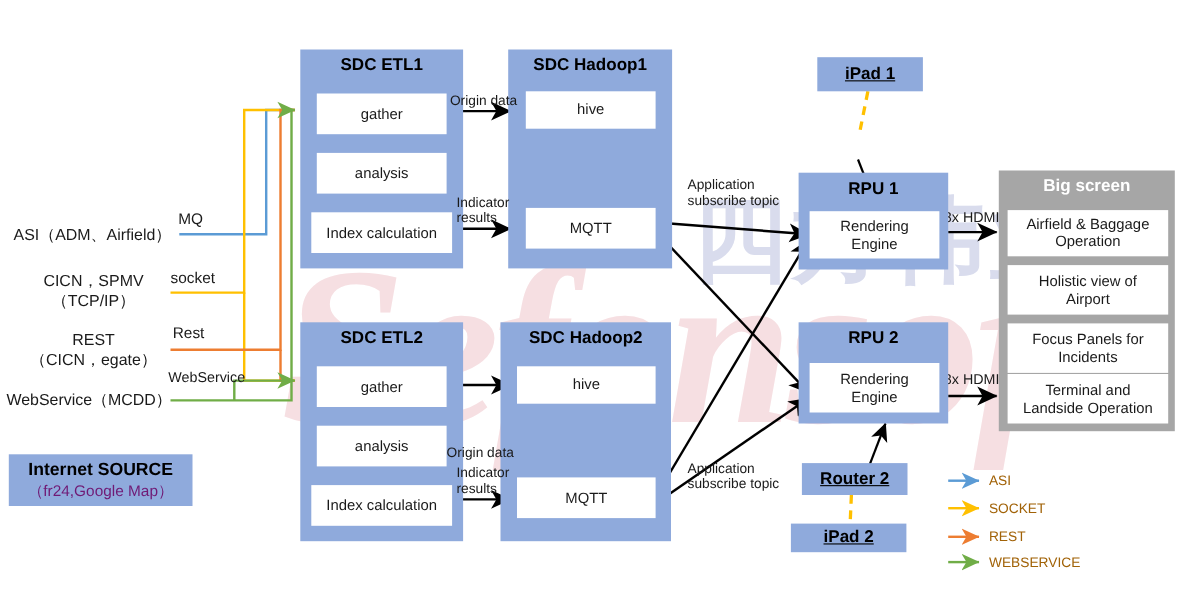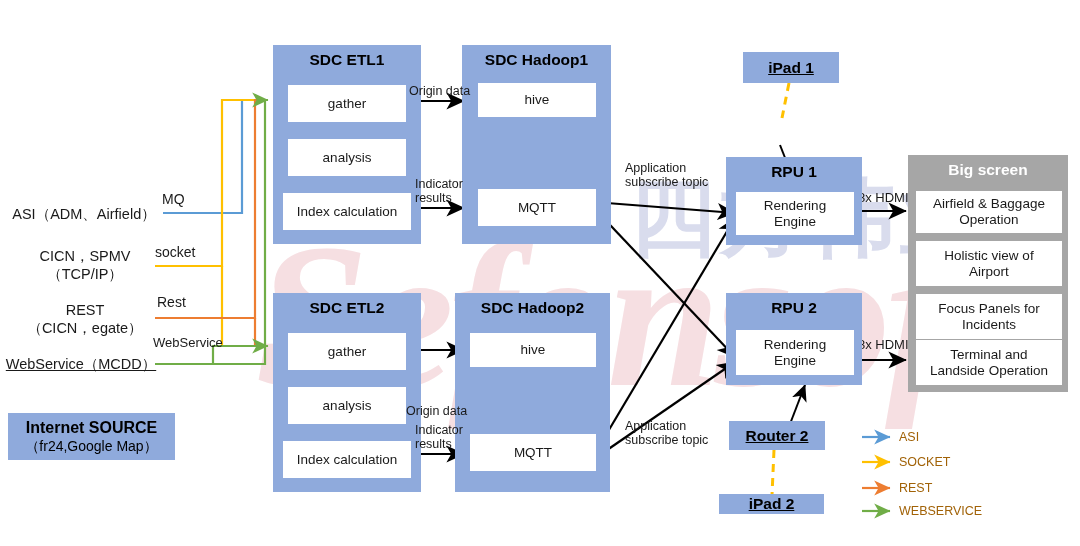--- a/index.html
+++ b/index.html
@@ -28,21 +28,21 @@
       color:#1a1a1a;padding:2px 4px;box-sizing:border-box;}
   .chip{position:absolute;background:#8FAADC;display:flex;align-items:center;
       justify-content:center;font-weight:700;font-size:15.5px;color:#000;text-decoration:underline;}
 
   
   .src{position:absolute;text-align:center;font-size:14.5px;color:#1a1a1a;
       line-height:1.25;white-space:nowrap;}
   .srcbox{position:absolute;background:#8FAADC;text-align:center;
       padding-top:6px;box-sizing:border-box;}
   .srcbox .l1{font-weight:700;font-size:16px;color:#000;}
-  .srcbox .l2{font-size:14px;color:#000000;margin-top:1px;}
+  .srcbox .l2{font-size:14px;color:#701a75;margin-top:1px;}
 
   
   .flab{position:absolute;font-size:12.5px;color:#1a1a1a;line-height:1.1;
       white-space:nowrap;}
 
   
   .lg-text{position:absolute;font-size:12.5px;color:#a16207;white-space:nowrap;}
 
   svg{position:absolute;left:0;top:0;width:1080px;height:546px;overflow:visible;}
   #lines{pointer-events:none;}
@@ -132,21 +132,21 @@
   <div class="src abs" style="left:10px;top:247px;width:150px;">
     <div>CICN，SPMV</div>
     <div>（TCP/IP）</div>
   </div>
 
   <div class="src abs" style="left:10px;top:301px;width:150px;">
     <div>REST</div>
     <div>（CICN，egate）</div>
   </div>
 
-  <div class="src abs" style="left:2px;top:355px;width:158px;text-decoration:underline;">
+  <div class="src abs" style="left:2px;top:355px;width:158px;">
     <span>WebService（MCDD）</span>
   </div>
 
   <div class="flab" style="left:162px;top:192px;font-size:14px;">MQ</div>
   <div class="flab" style="left:155px;top:245px;font-size:14px;">socket</div>
   <div class="flab" style="left:157px;top:295px;font-size:14px;">Rest</div>
   <div class="flab" style="left:153px;top:336px;font-size:13px;">WebService</div>
 
   <div class="srcbox" style="left:8px;top:413px;width:167px;height:47px;">
     <div class="l1">Internet SOURCE</div>
@@ -225,21 +225,21 @@
 
   <div class="chip" style="left:743px;top:52px;width:96px;height:31px;">
     <span>iPad 1</span>
   </div>
   <div class="chip" style="left:736px;top:117px;width:96px;height:28px;margin-top:41px;">
     <span>Router 1</span>
   </div>
   <div class="chip" style="left:729px;top:421px;width:96px;height:29px;">
     <span>Router 2</span>
   </div>
-  <div class="chip" style="left:719px;top:494px;width:105px;height:20px;">
+  <div class="chip" style="left:719px;top:476px;width:105px;height:26px;">
     <span>iPad 2</span>
   </div>
 
   <div class="group abs" style="left:726px;top:157px;width:136px;height:88px;">
     <div class="group-title">RPU 1</div>
   </div>
   <div class="node" style="left:736px;top:192px;width:118px;height:43px;flex-direction:column;">
     <div>Rendering</div>
     <div>Engine</div>
   </div>

